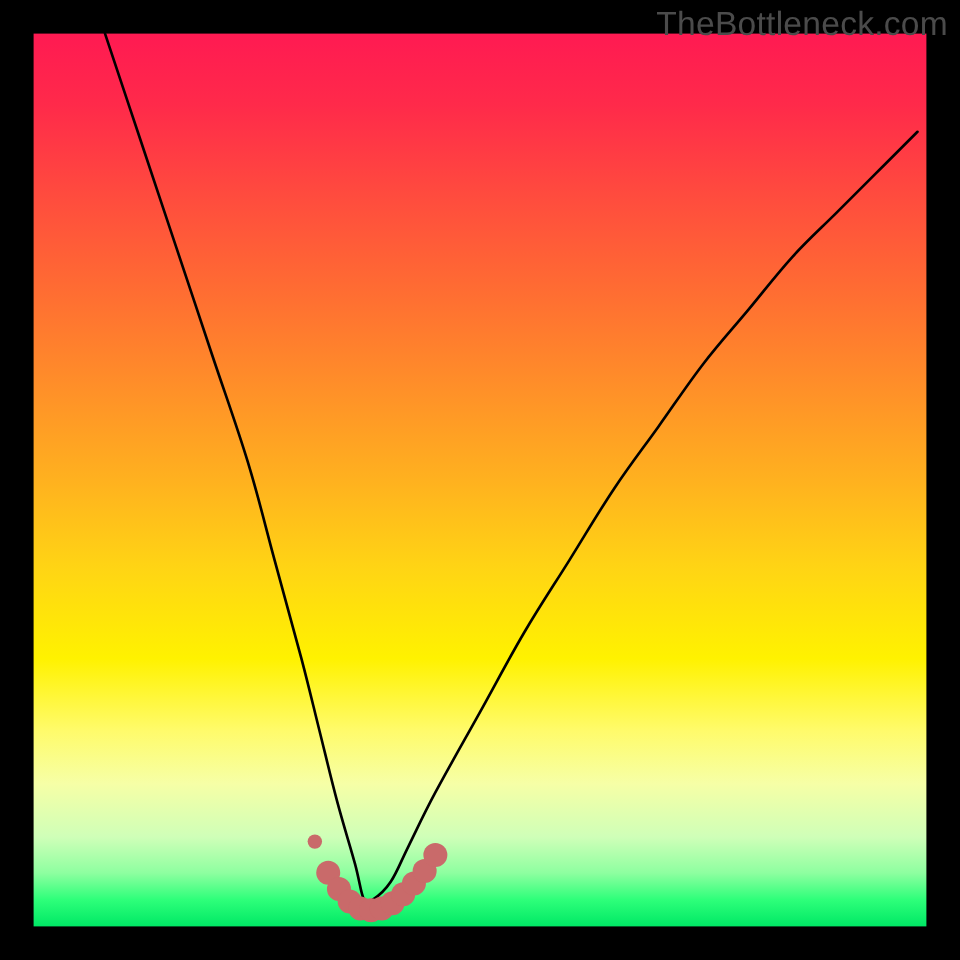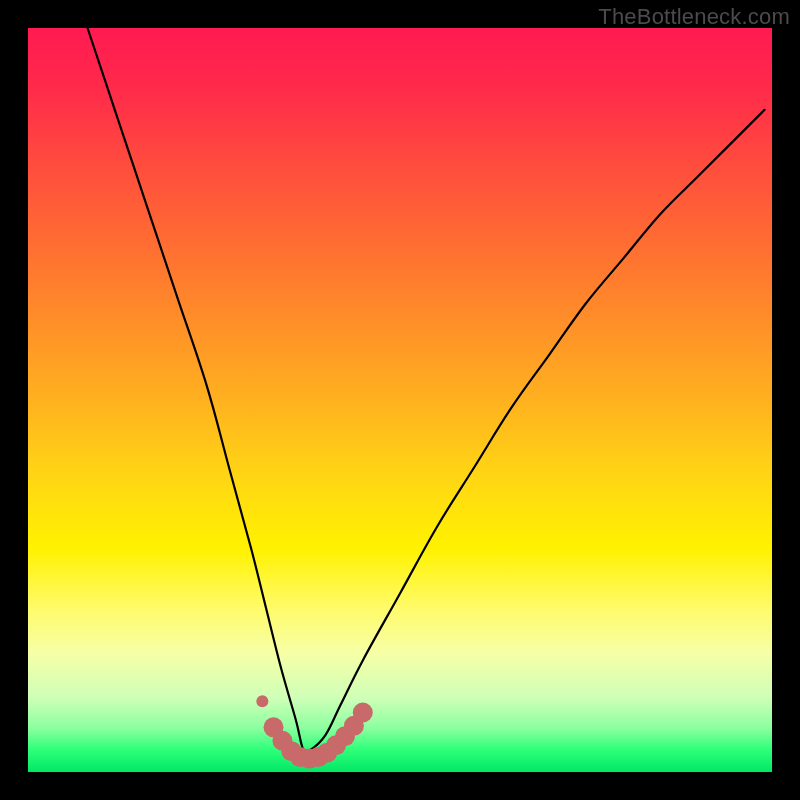--- a/index.html
+++ b/index.html
@@ -33,21 +33,21 @@
       #8effa0 94%,
       #2eff7a 97%,
       #00e865 100%
     );
   }
   .watermark {
     position: absolute;
     top: 4px;
     right: 10px;
     color: #4b4b4b;
-    font-size: 22px;
+    font-size: 28px;
     font-weight: 500;
     letter-spacing: 0.2px;
     z-index: 10;
   }
   svg.plot {
     position: absolute;
     left: 0;
     top: 0;
     width: 744px;
     height: 744px;

